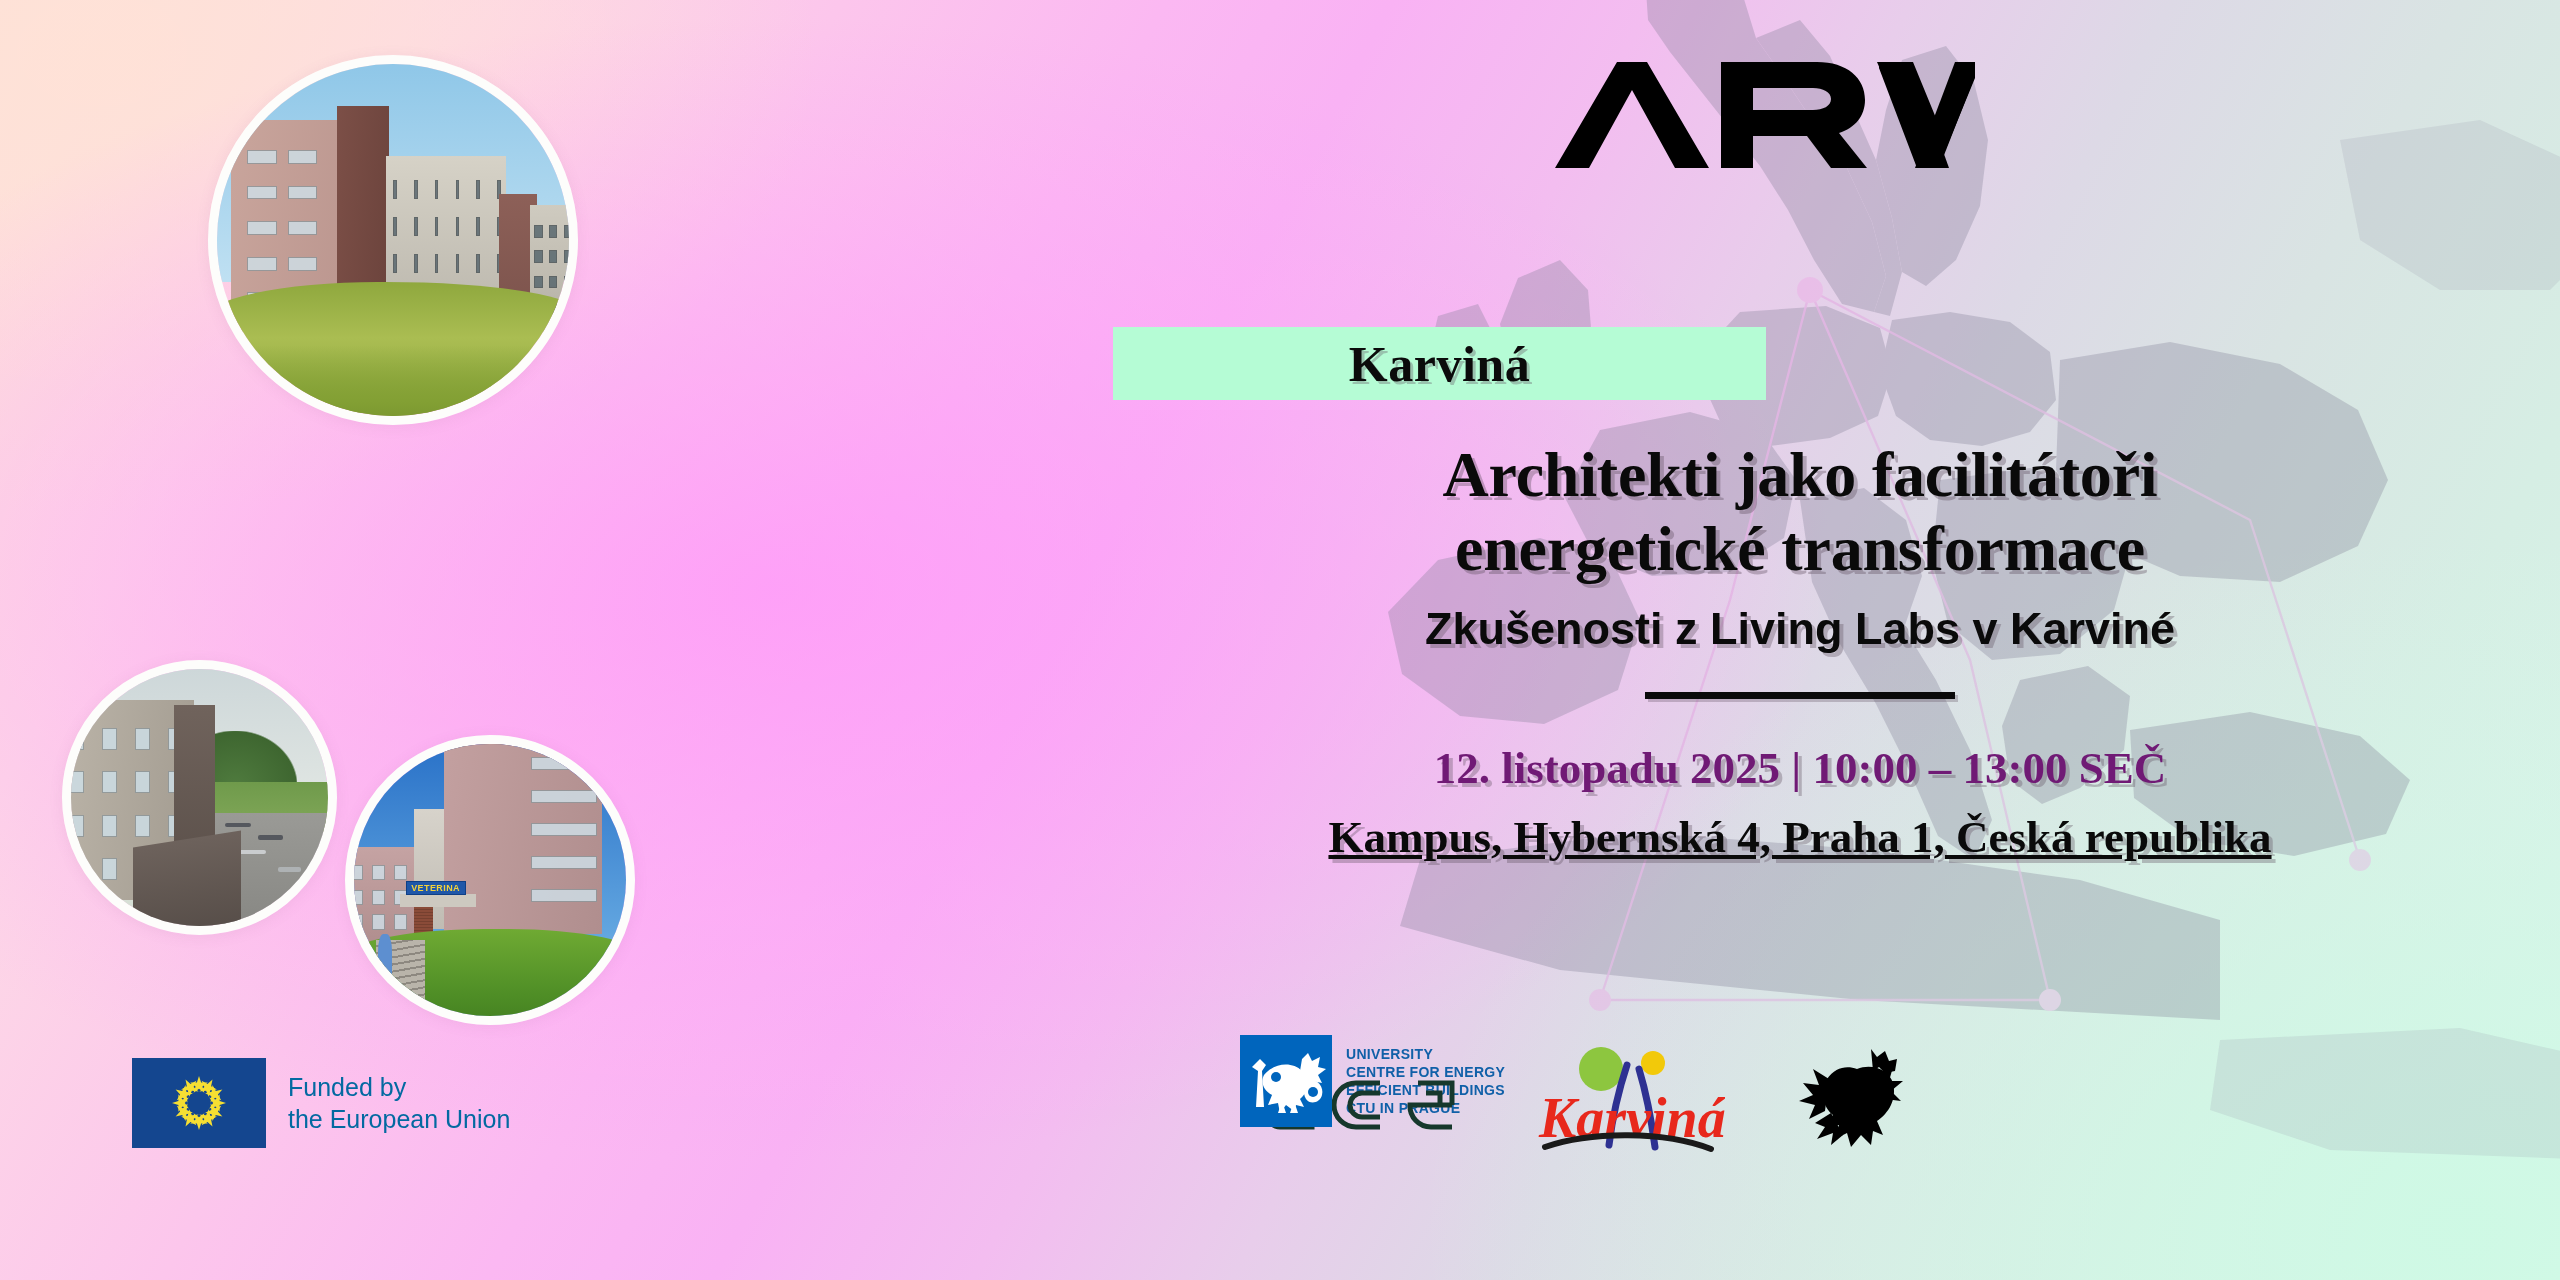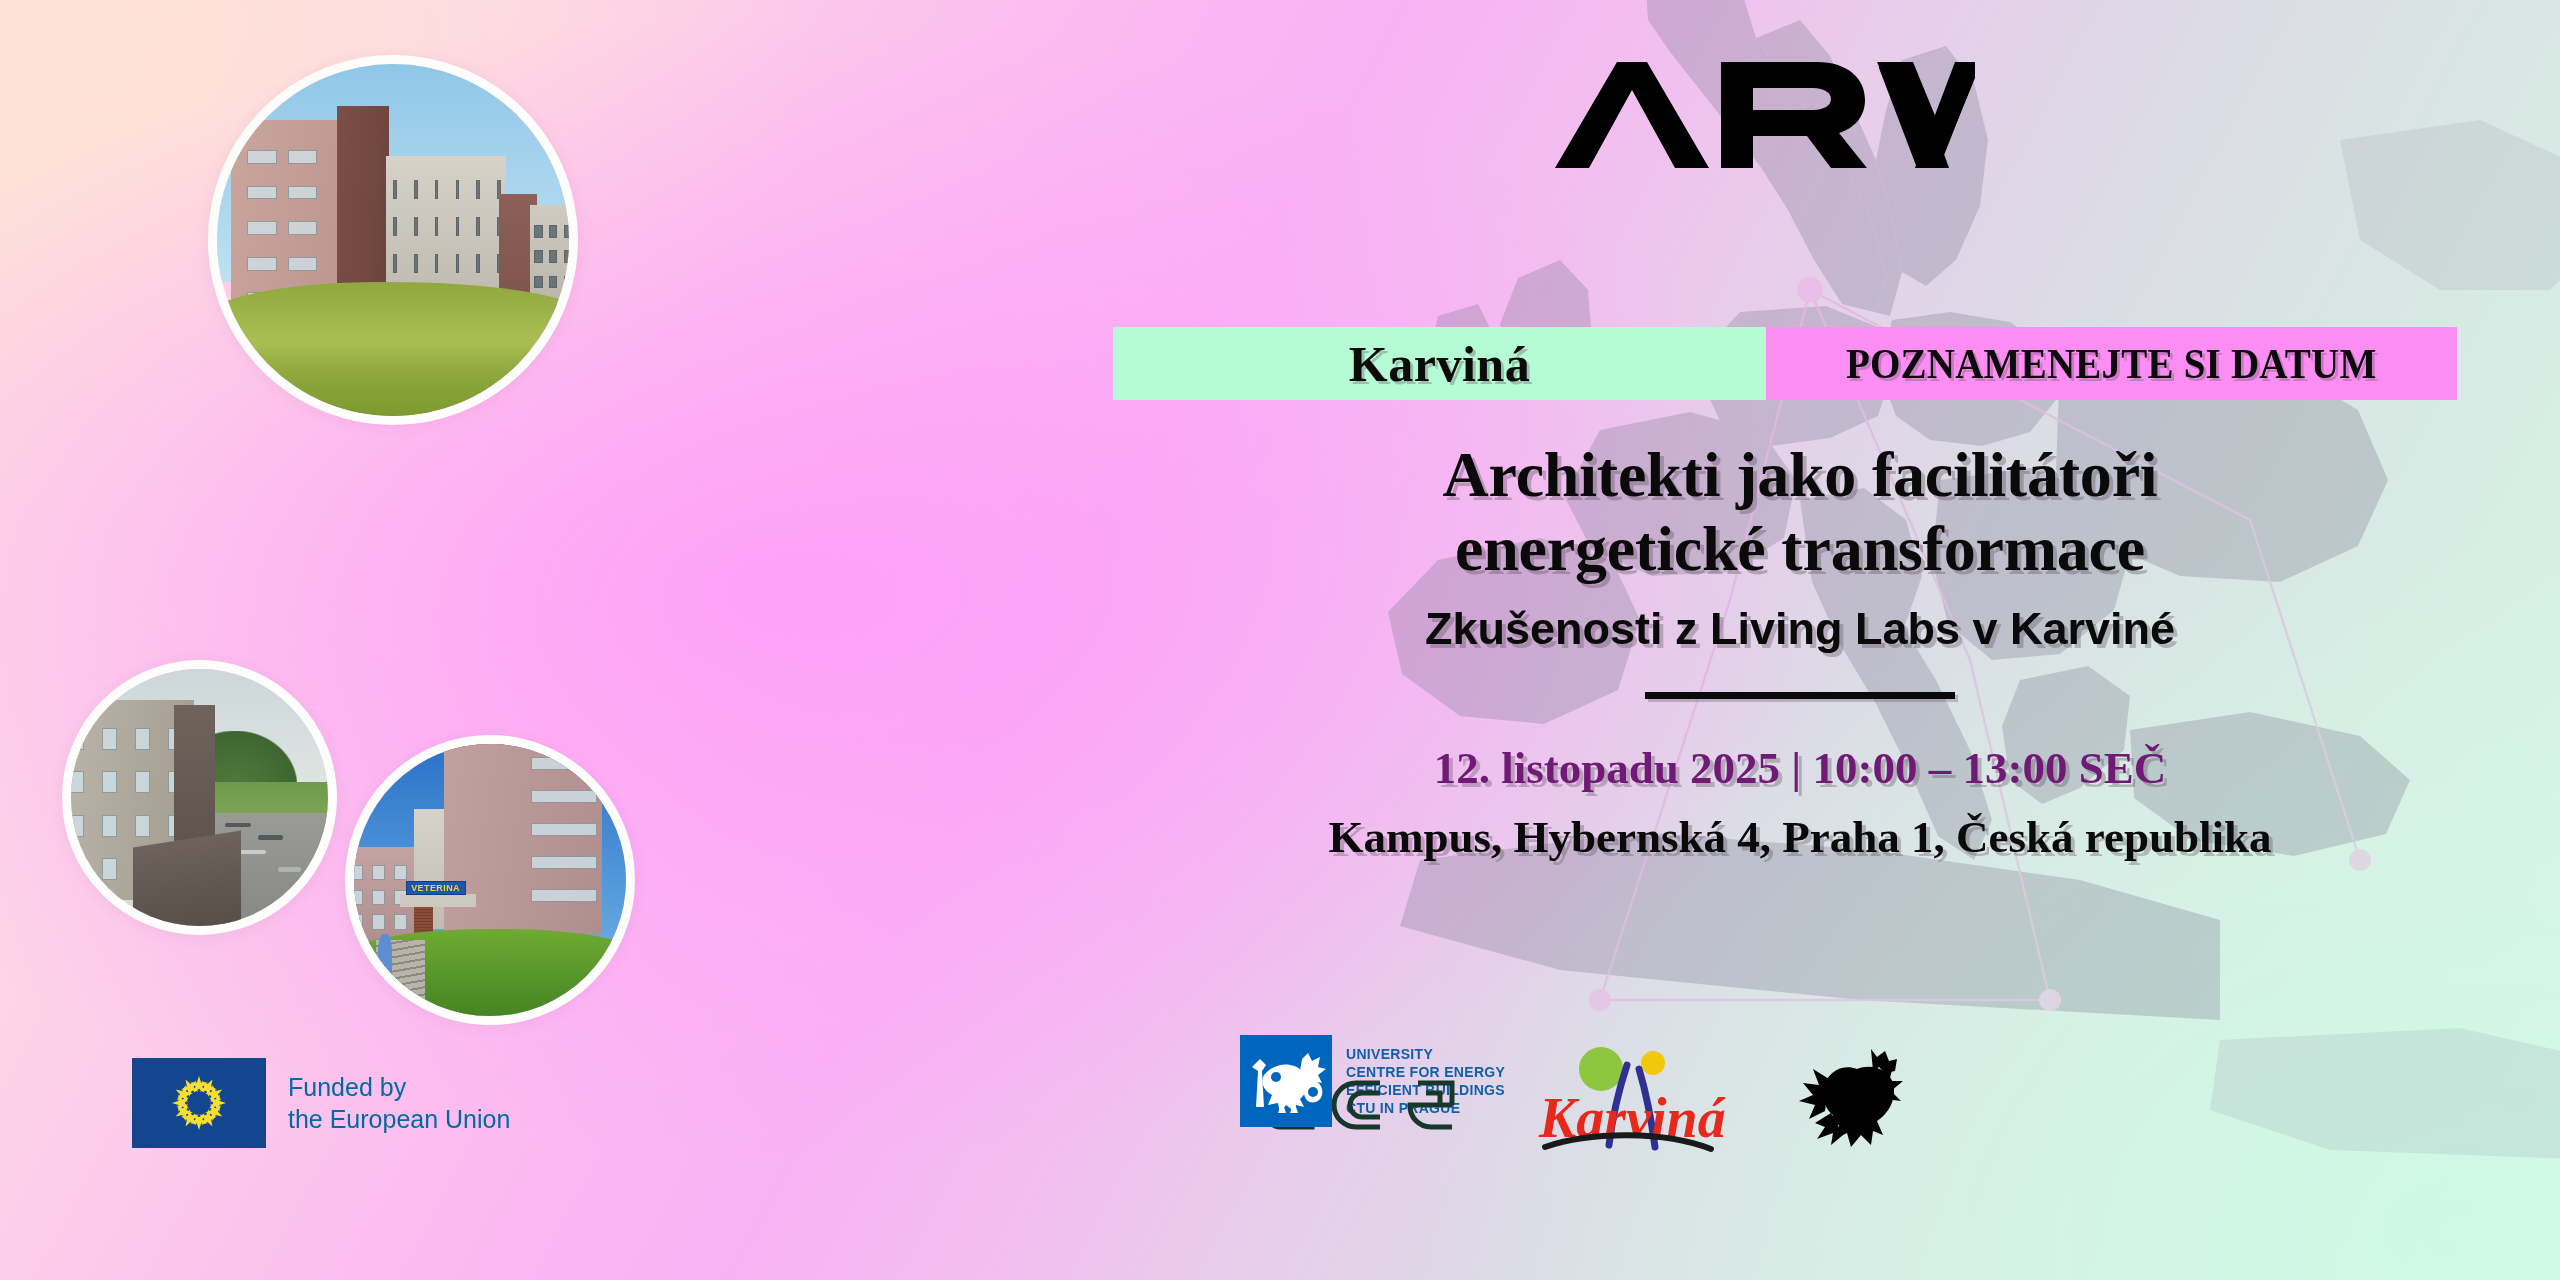--- a/index.html
+++ b/index.html
@@ -182,20 +182,21 @@
     margin-top:42px;
     font-family:"Liberation Serif", serif; font-weight:bold; color:#701a75;
     font-size:45px; line-height:1.22;
     text-shadow:4px 4px 0 rgba(95,78,95,.34);
   }
   #where {
     margin-top:14px;
     font-family:"Liberation Serif", serif; font-weight:bold; color:#0a0a0a;
     font-size:45px; line-height:1.22;
     text-shadow:4px 4px 0 rgba(95,78,95,.34);
+    text-decoration:underline;
   }
 
   
   #eu-badge { position:absolute; left:132px; top:1058px; display:flex; align-items:center; gap:22px; }
   #eu-flag { width:134px; height:90px; background:#14468f; position:relative; }
   #eu-flag svg { position:absolute; inset:0; width:100%; height:100%; }
   #eu-text {
     font-family:"Liberation Sans", sans-serif; font-weight:normal;
     font-size:25px; line-height:1.28; color:#0369a1;
   }
@@ -448,23 +449,20 @@
 
     <path d="M324 0 H358 L390 78 L420 2 L420 0 L420 16 L383 106 H362 L324 6 Z" fill="#000"></path>
     <path d="M322 0 H356 L394 106 H368 Z" fill="#000"></path>
     <path d="M420 0 L420 14 L384 106 H360 L400 0 Z" fill="#000"></path>
   </svg>
 </div>
 
 <div id="bar-row">
   <div id="bar-city">
     <span>Karviná</span>
-  </div>
-  <div id="bar-save">
-    <span>POZNAMENEJTE SI DATUM</span>
   </div>
 </div>
 
 <div id="copy">
   <div class="hl">Architekti jako facilitátoři</div>
   <div class="hl hl2">energetické transformace</div>
   <div id="subtitle">Zkušenosti z Living Labs v Karviné</div>
   <div id="divider"></div>
   <div id="when">12. listopadu 2025 | 10:00 – 13:00 SEČ</div>
   <div id="where">Kampus, Hybernská 4, Praha 1, Česká republika</div>

